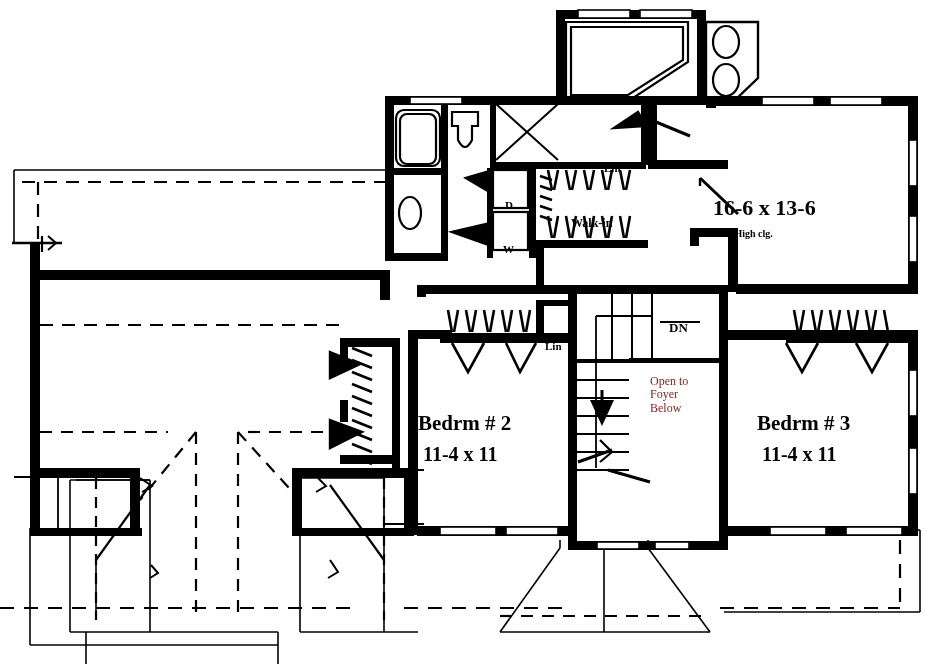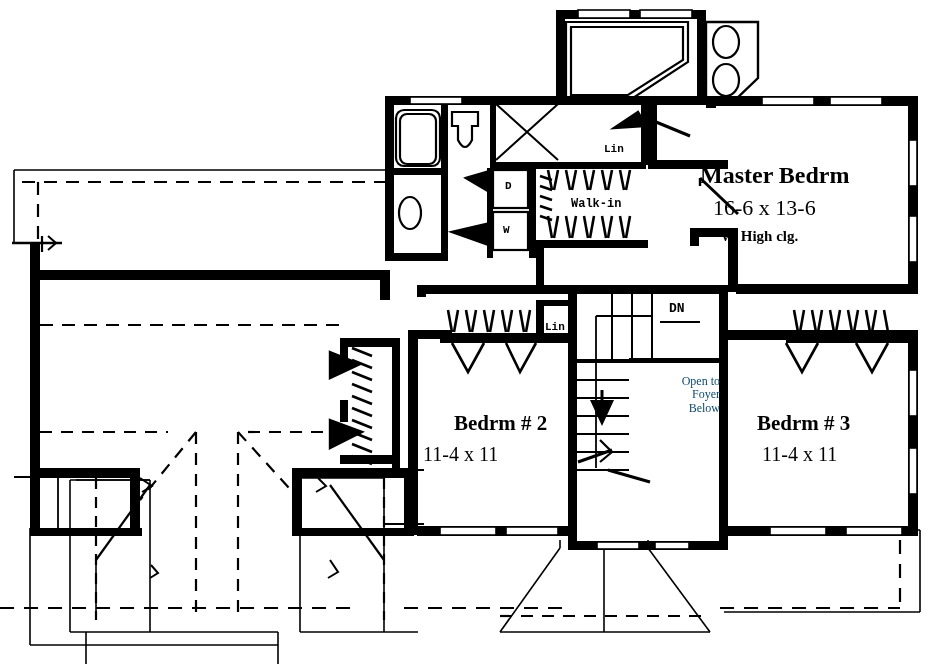--- a/index.html
+++ b/index.html
@@ -1,24 +1,24 @@
 <!DOCTYPE html>
 <html><head>
 <meta charset="utf-8">
 <title>Floor Plan</title>
 <style>
   html,body{margin:0;padding:0;background:#ffffff;}
   body{font-family:"Liberation Serif",serif;}
   #plan-root{position:relative;width:936px;height:664px;background:#ffffff;overflow:hidden;}
   #plan-svg{position:absolute;left:0;top:0;}
-  .lbl{position:absolute;color:#000;text-align:center;white-space:nowrap;line-height:1.05;}
+  .lbl{position:absolute;color:#000;text-align:center;white-space:nowrap;line-height:1.05;font-weight:bold;}
   .room-name{font-weight:bold;font-family:"Liberation Serif",serif;}
   .room-dim{font-family:"Liberation Serif",serif;}
-  .tiny{font-family:Liberation Mono, monospace;font-weight:bold;}
-  .stack{position:absolute;text-align:right;color:#0c4a6e;line-height:1.12;}
+  .tiny{font-family:Liberation Serif, serif;font-weight:bold;margin-top:19px;}
+  .stack{position:absolute;text-align:left;color:#7f1d1d;line-height:1.12;}
 </style>
 </head>
 <body>
 
 <div id="plan-root">
 
   <svg id="plan-svg" width="936" height="664" viewBox="0 0 936 664" shape-rendering="geometricPrecision">
 
     <g fill="none" stroke="#000" stroke-width="1.6">
 
@@ -356,26 +356,25 @@
       <rect x="506" y="527" width="52" height="8"></rect>
       <rect x="597" y="542" width="42" height="7"></rect>
       <rect x="655" y="542" width="34" height="7"></rect>
       <rect x="578" y="10" width="52" height="8"></rect>
       <rect x="640" y="10" width="52" height="8"></rect>
       <rect x="410" y="97" width="52" height="7"></rect>
     </g>
 
   </svg>
 
-  <div class="lbl room-name" style="left:700px;top:163px;font-size:24px;">Master Bedrm</div>
   <div class="lbl room-dim" style="left:713px;top:196px;font-size:22px;">16-6 x 13-6</div>
-  <div class="lbl room-dim" style="left:722px;top:229px;font-size:15px;font-weight:bold;">w/ High clg.</div>
-
-
-  <div class="lbl room-name" style="left:418px;top:412px;font-size:21px;margin-left:36px;">Bedrm # 2</div>
+  <div class="lbl room-dim" style="left:722px;top:229px;font-size:10px;font-weight:bold;">w/ High clg.</div>
+
+
+  <div class="lbl room-name" style="left:418px;top:412px;font-size:21px;">Bedrm # 2</div>
   <div class="lbl room-dim" style="left:423px;top:444px;font-size:20px;">11-4 x 11</div>
 
   <div class="lbl room-name" style="left:757px;top:412px;font-size:21px;text-align:center;">Bedrm # 3</div>
   <div class="lbl room-dim" style="left:762px;top:444px;font-size:20px;">11-4 x 11</div>
 
   <div class="lbl tiny" style="left:571px;top:198px;font-size:12px;">Walk-in</div>
   <div class="lbl tiny" style="left:604px;top:144px;font-size:11px;">Lin</div>
   <div class="lbl tiny" style="left:545px;top:322px;font-size:11px;">Lin</div>
   <div class="lbl tiny" style="left:669px;top:302px;font-size:13px;">DN</div>
   <div class="lbl tiny" style="left:505px;top:181px;font-size:11px;">D</div>

